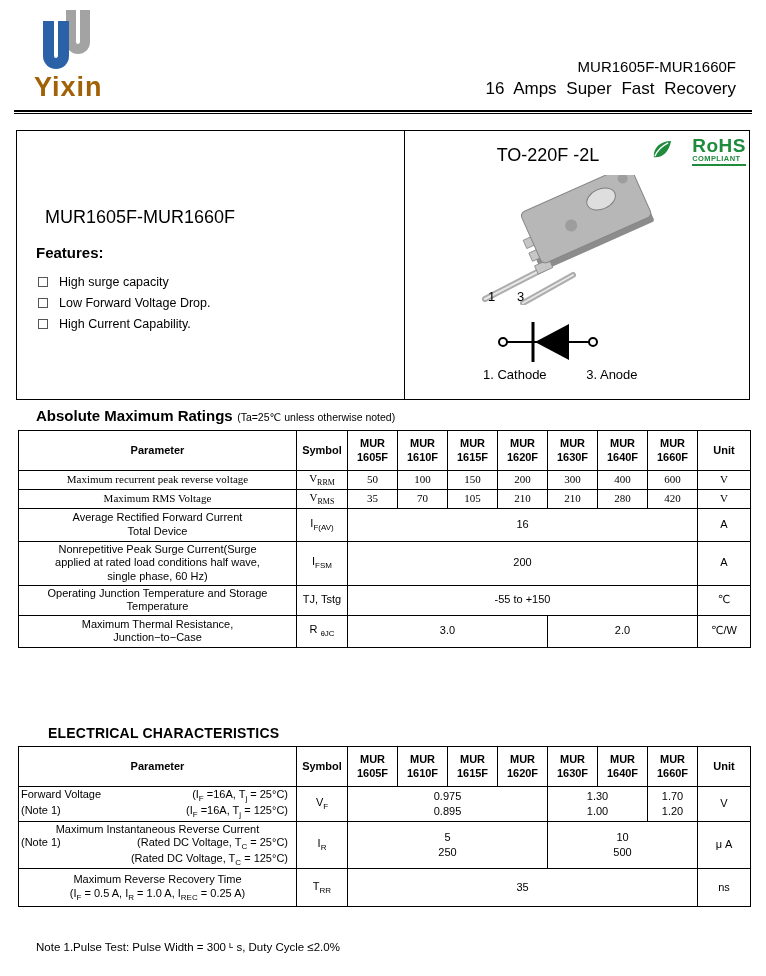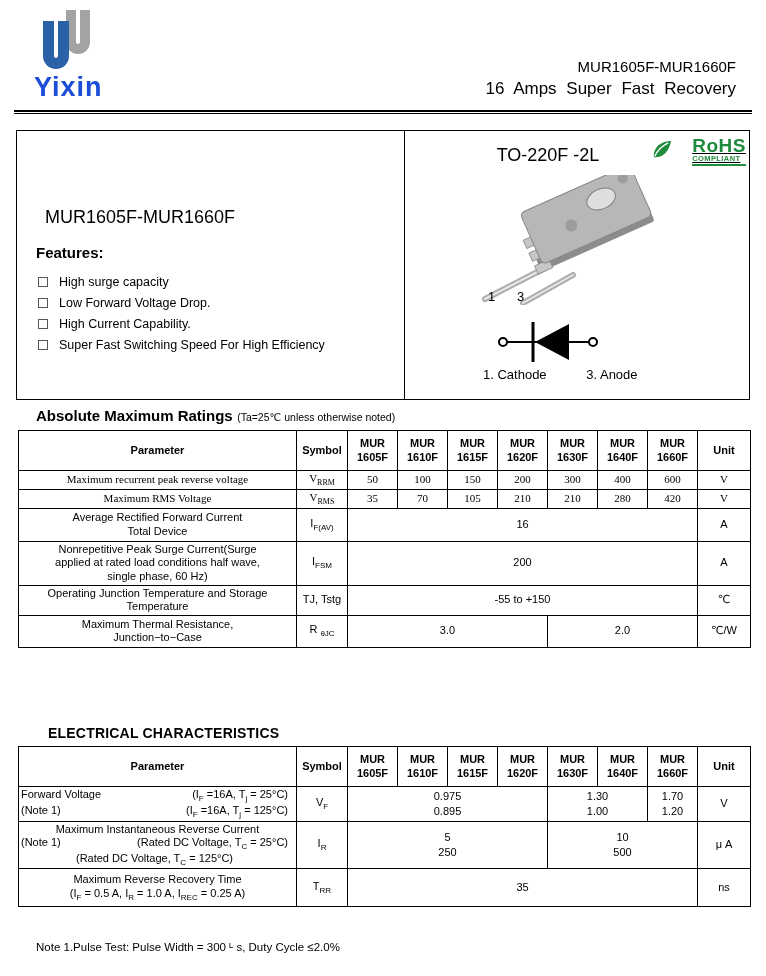--- a/index.html
+++ b/index.html
@@ -7,42 +7,42 @@
   body { width:766px; height:976px; font-family:"Liberation Sans","DejaVu Sans",sans-serif; color:#000; }
   .page { position:relative; width:766px; height:976px; background:#fff; overflow:hidden; }
 
   
   .logo { position:absolute; left:30px; top:8px; width:140px; height:100px; }
   .u-gray { position:absolute; left:36px; top:2px; width:24px; height:44px;
             border:10px solid #a3a3a3; border-top:none; border-radius:0 0 24px 24px; z-index:1; }
   .u-blue { position:absolute; left:13px; top:13px; width:26px; height:48px;
             border:11px solid #2b62a7; border-top:none; border-radius:0 0 26px 26px; z-index:2; }
   .logo-text { position:absolute; left:4px; top:64px; font-size:27px; font-weight:bold;
-               color:#1d4ed8; letter-spacing:1px; }
+               color:#a16207; letter-spacing:1px; }
   .header-right { position:absolute; right:30px; top:56px; text-align:right; line-height:1.4; }
   .hr-line1 { font-size:15px; }
   .hr-line2 { font-size:17px; word-spacing:5px; }
   .header-rule { position:absolute; left:14px; width:738px; top:110px; }
   .header-rule .thick { height:2px; background:#000; margin-bottom:1px; }
   .header-rule .thin  { height:1px; background:#000; }
 
   
   .overview-box { position:absolute; left:16px; top:130px; width:734px; height:270px; border:1px solid #000; }
   .divider-v { position:absolute; left:387px; top:0; bottom:0; width:1px; background:#000; }
   .part-title { position:absolute; left:28px; top:76px; font-size:18px; }
   .features-heading { position:absolute; left:19px; top:113px; font-size:15px; font-weight:bold; }
   .features-list { position:absolute; left:21px; top:140px; }
   .feature-item { display:flex; align-items:center; height:21px; }
   .checkbox { display:inline-block; width:10px; height:10px; border:1px solid #555; margin-right:11px; flex:0 0 auto; }
   .feature-label { font-size:12.5px; }
 
   .pkg-pane { position:absolute; left:388px; top:0; width:346px; height:268px; }
   .pkg-title { position:absolute; left:0; right:60px; top:14px; text-align:center; font-size:18px; }
   .rohs { position:absolute; right:5px; top:7px; display:flex; align-items:flex-start; }
-  .rohs-text { margin-left:19px;text-decoration:underline; }
+  .rohs-text { margin-left:19px; }
   .rohs-big { font-size:19px; font-weight:bold; color:#1f8b3d; line-height:16px; letter-spacing:0.5px; }
   .rohs-small { font-size:7.5px; font-weight:bold; color:#1f8b3d; letter-spacing:0.4px;
                 border-bottom:2px solid #1f8b3d; padding-bottom:1px; }
   .pkg-image { position:absolute; left:58px; top:44px; }
   .pin-num { position:absolute; top:158px; font-size:13px; }
   .pin1 { left:83px; } .pin3 { left:112px; }
   .diode-symbol { position:absolute; left:88px; top:188px; }
   .pin-names { position:absolute; left:78px; top:236px; font-size:13px; }
   .pin-names span { margin-right:36px; }
 
@@ -53,21 +53,21 @@
   .h-sub { font-size:10.5px; }
 
   
   table.spec { position:absolute; left:18px; width:732px; border-collapse:collapse; table-layout:fixed; }
   table.spec th, table.spec td { border:1px solid #000; font-size:11px; text-align:center;
                                  vertical-align:middle; padding:1px 2px; line-height:1.2; }
   table.spec th { font-weight:bold; }
   td.pl { text-align:left; padding:1px 4px 1px 6px; line-height:1.18; }
   td.sym sub, .cond sub, td sub { font-size:8px; }
   .cond-row { display:flex; justify-content:space-between; padding-right:6px; }
-  .cond-right { text-align:center; padding-right:6px; }
+  .cond-right { text-align:right; padding-right:6px; }
   .v2 div { line-height:15px; }
   tr.h40 th { height:40px; }
   tr.h27 td { height:18px;font-family:Liberation Serif, serif; }
   tr.h33 td { height:33px; }
   tr.h44 td { height:44px; }
   tr.h30 td { height:30px; }
   tr.h32 td { height:32px; }
   tr.h38 td { height:38px; }
 
   .note-text { position:absolute; left:36px; top:941px; font-size:11.5px; }
@@ -101,24 +101,20 @@
         <span class="checkbox"></span>
         <span class="feature-label">High surge capacity</span>
       </div>
       <div class="feature-item">
         <span class="checkbox"></span>
         <span class="feature-label">Low Forward Voltage Drop.</span>
       </div>
       <div class="feature-item">
         <span class="checkbox"></span>
         <span class="feature-label">High Current Capability.</span>
-      </div>
-      <div class="feature-item">
-        <span class="checkbox"></span>
-        <span class="feature-label">Super Fast Switching Speed For High Efficiency</span>
       </div>
     </div>
 
     <div class="pkg-pane">
       <div class="pkg-title">TO-220F -2L</div>
 
       <div class="rohs">
         <svg width="23" height="23" viewBox="0 0 24 24">
           <path d="M4 20 C3 10 11 3 22 3 C20 14 13 21 4 20 Z" fill="#1f8b3d"></path>
           <path d="M5 19 C8 12 13 8 19 5" stroke="#ffffff" stroke-width="1.4" fill="none"></path>

